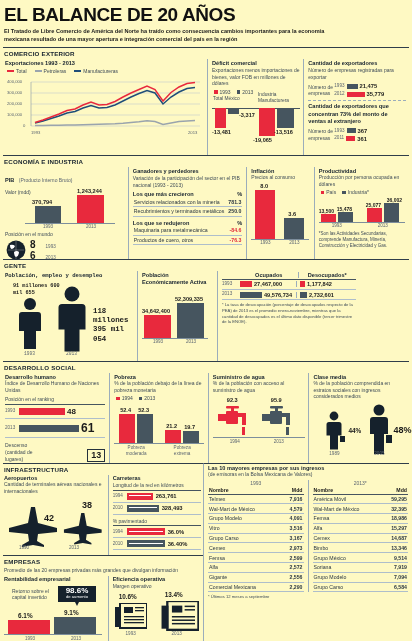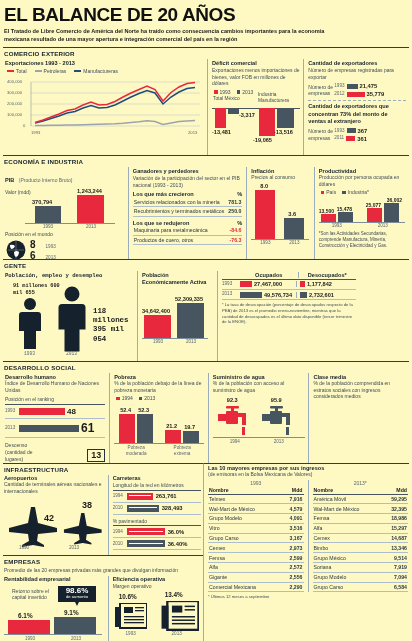--- a/index.html
+++ b/index.html
@@ -463,20 +463,36 @@
           </svg>
           <div style="position:absolute;left:0;top:40px;width:92px;border-top:.7px solid #7d8e9c;"></div>
           <div class="axl" style="position:absolute;left:10px;top:42px;width:24px;">1994</div>
           <div class="axl" style="position:absolute;left:54px;top:42px;width:24px;">2013</div>
         </div>
       </div>
 
       <div class="col vdiv" style="width:98px;padding:1px 3px 0 4px;">
         <div class="sub-h">Clase media</div>
         <div class="sub-p">% de la población comprendida en estratos sociales con ingresos considerados medios</div>
+        <div style="position:relative;height:58px;margin-top:1px;">
+          <svg width="22" height="40" viewBox="0 0 22 40" style="position:absolute;left:10px;top:10px;">
+            <circle cx="11" cy="5" r="4.4" fill="#15212c"></circle>
+            <path d="M6 11 h10 a2.5 2.5 0 0 1 2.5 2.5 v11 h-3.5 v14 h-8 v-14 h-3.5 v-11 a2.5 2.5 0 0 1 2.5 -2.5z" fill="#15212c"></path>
+            <rect x="17" y="25" width="5" height="6" fill="#15212c"></rect>
+          </svg>
+          <div class="b" style="position:absolute;left:35px;top:26px;font-size:6.4px;">44%</div>
+          <svg width="28" height="50" viewBox="0 0 28 50" style="position:absolute;left:52px;top:3px;">
+            <circle cx="14" cy="6" r="5.5" fill="#15212c"></circle>
+            <path d="M8 13 h12 a3 3 0 0 1 3 3 v14 h-4 v20 h-10 v-20 h-4 v-14 a3 3 0 0 1 3 -3z" fill="#15212c"></path>
+            <rect x="21" y="31" width="6" height="8" fill="#15212c"></rect>
+          </svg>
+          <div class="b" style="position:absolute;left:80px;top:24px;font-size:9px;">48%</div>
+          <div class="axl" style="position:absolute;left:9px;top:50px;width:24px;">1989</div>
+          <div class="axl" style="position:absolute;left:54px;top:50px;width:24px;">2005</div>
+        </div>
       </div>
     </div>
   </div>
 
   <div class="row" style="margin:0 3px;">
 
     <div class="col" style="width:200px;">
 
       <div style="border-top:1.6px solid #2f3d4a;padding-top:1px;">
         <div class="band-title">INFRAESTRUCTURA</div>

